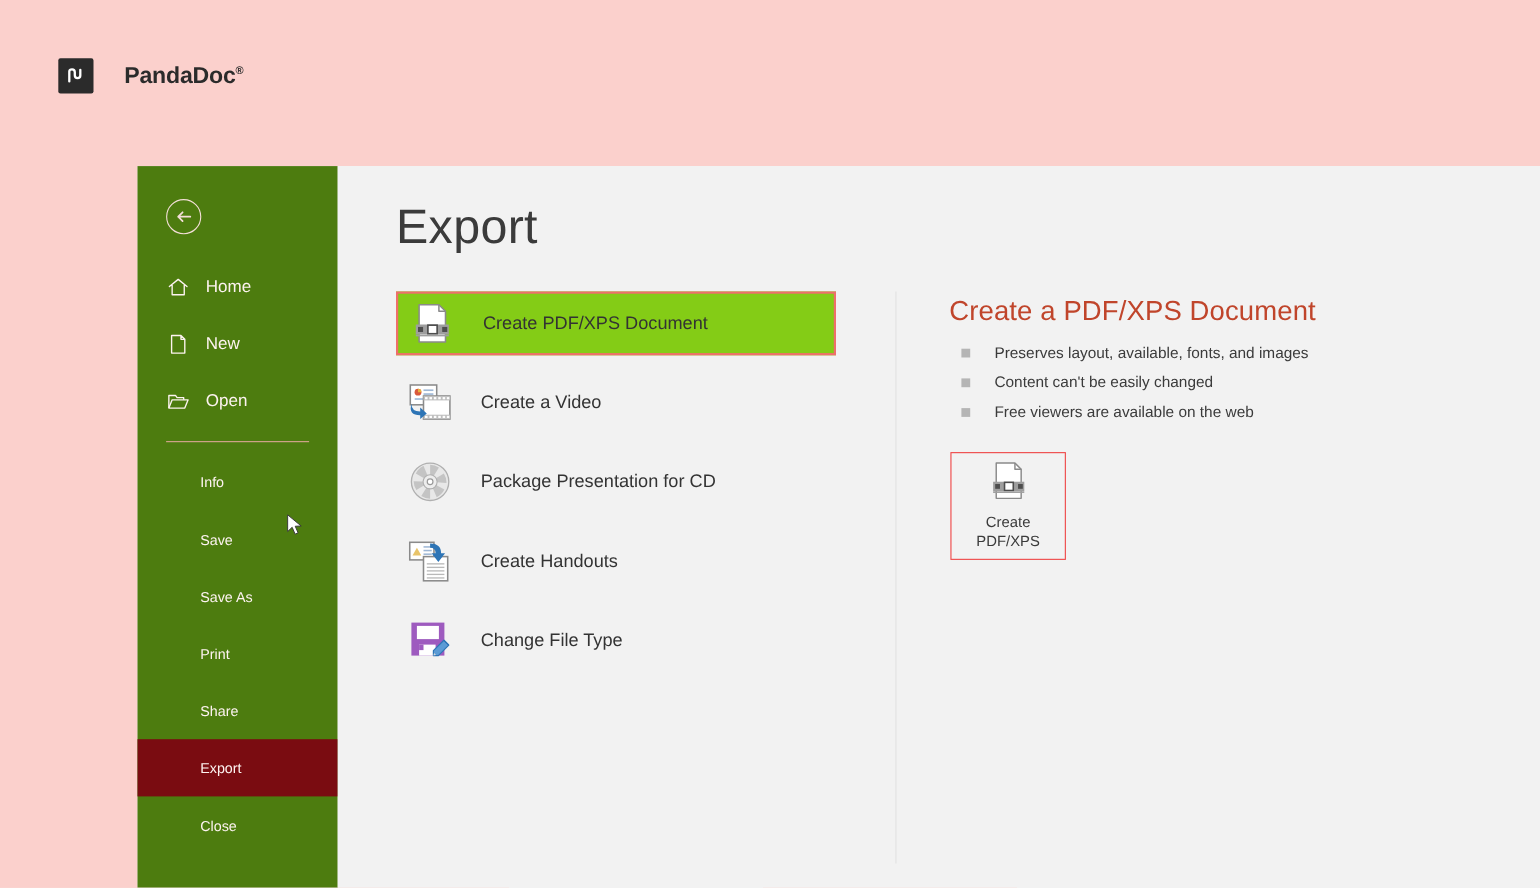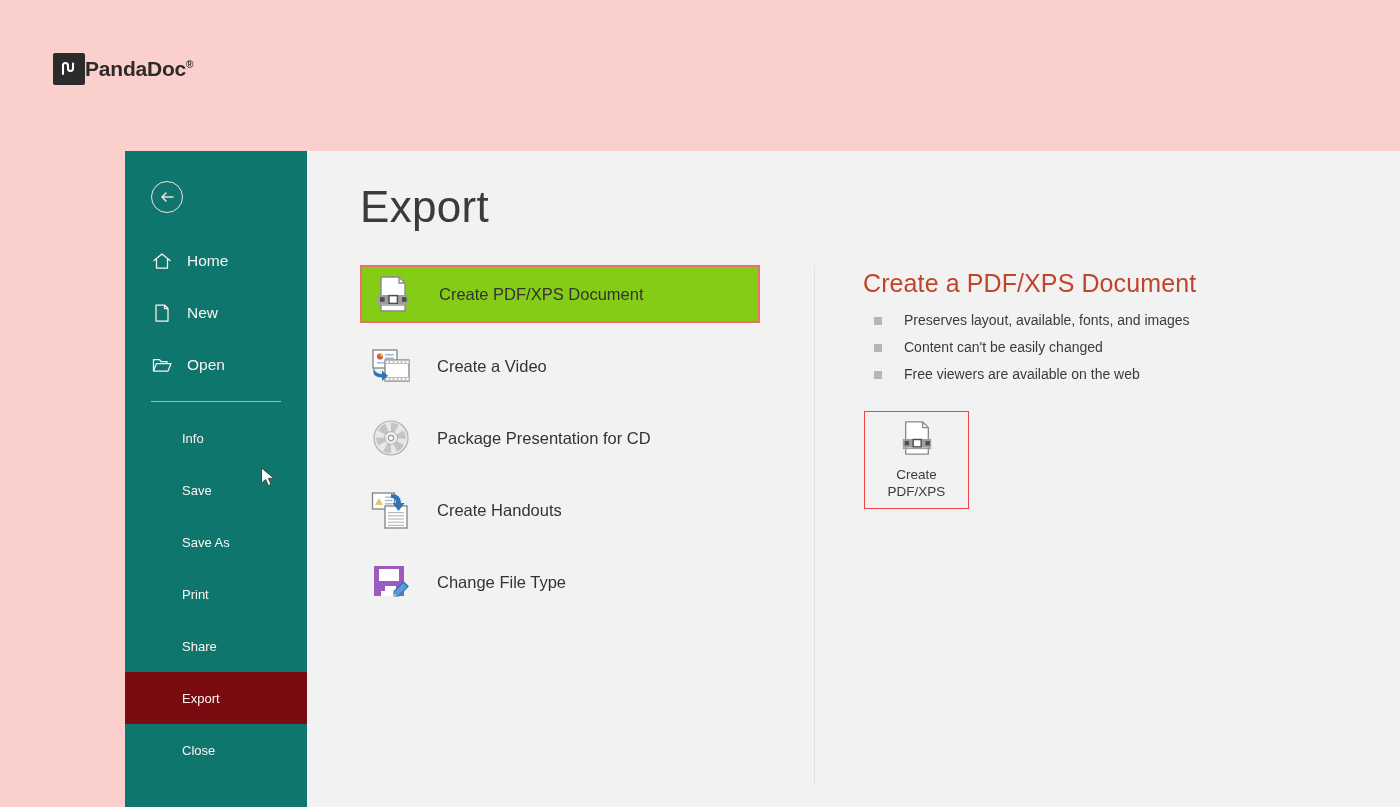--- a/index.html
+++ b/index.html
@@ -7,21 +7,21 @@
     width: 1400px; height: 807px;
     background: #fbd0cc;
     font-family: "Liberation Sans", sans-serif;
     overflow: hidden;
   }
   .page { position: relative; width: 1400px; height: 807px; }
 
   
   .brand {
     position: absolute; left: 53px; top: 53px;
-    display: flex; align-items: center; gap: 0;
+    display: flex; align-items: center; gap: 28px;
   }
   .brand-mark {
     width: 32px; height: 32px; background: #2b2b2b;
     display: flex; align-items: center; justify-content: center;
     border-radius: 2px;
   }
   .brand-name {
     font-size: 21px; font-weight: 700; color: #2b2b2b;
     letter-spacing: -0.2px;
   }
@@ -31,21 +31,21 @@
   .backstage {
     position: absolute; left: 125px; top: 151px;
     width: 1275px; height: 656px;
     display: flex;
     background: #f2f2f2;
   }
 
   
   .sidebar {
     width: 182px; flex: 0 0 182px;
-    background: #0f766e;
+    background: #4d7c0f;
     color: #fff;
     padding-top: 30px;
     position: relative;
   }
   .back-btn {
     width: 32px; height: 32px; margin: 0 0 22px 26px;
     border: 1.6px solid #f3ded7; border-radius: 50%;
     display: flex; align-items: center; justify-content: center;
     cursor: pointer;
   }

